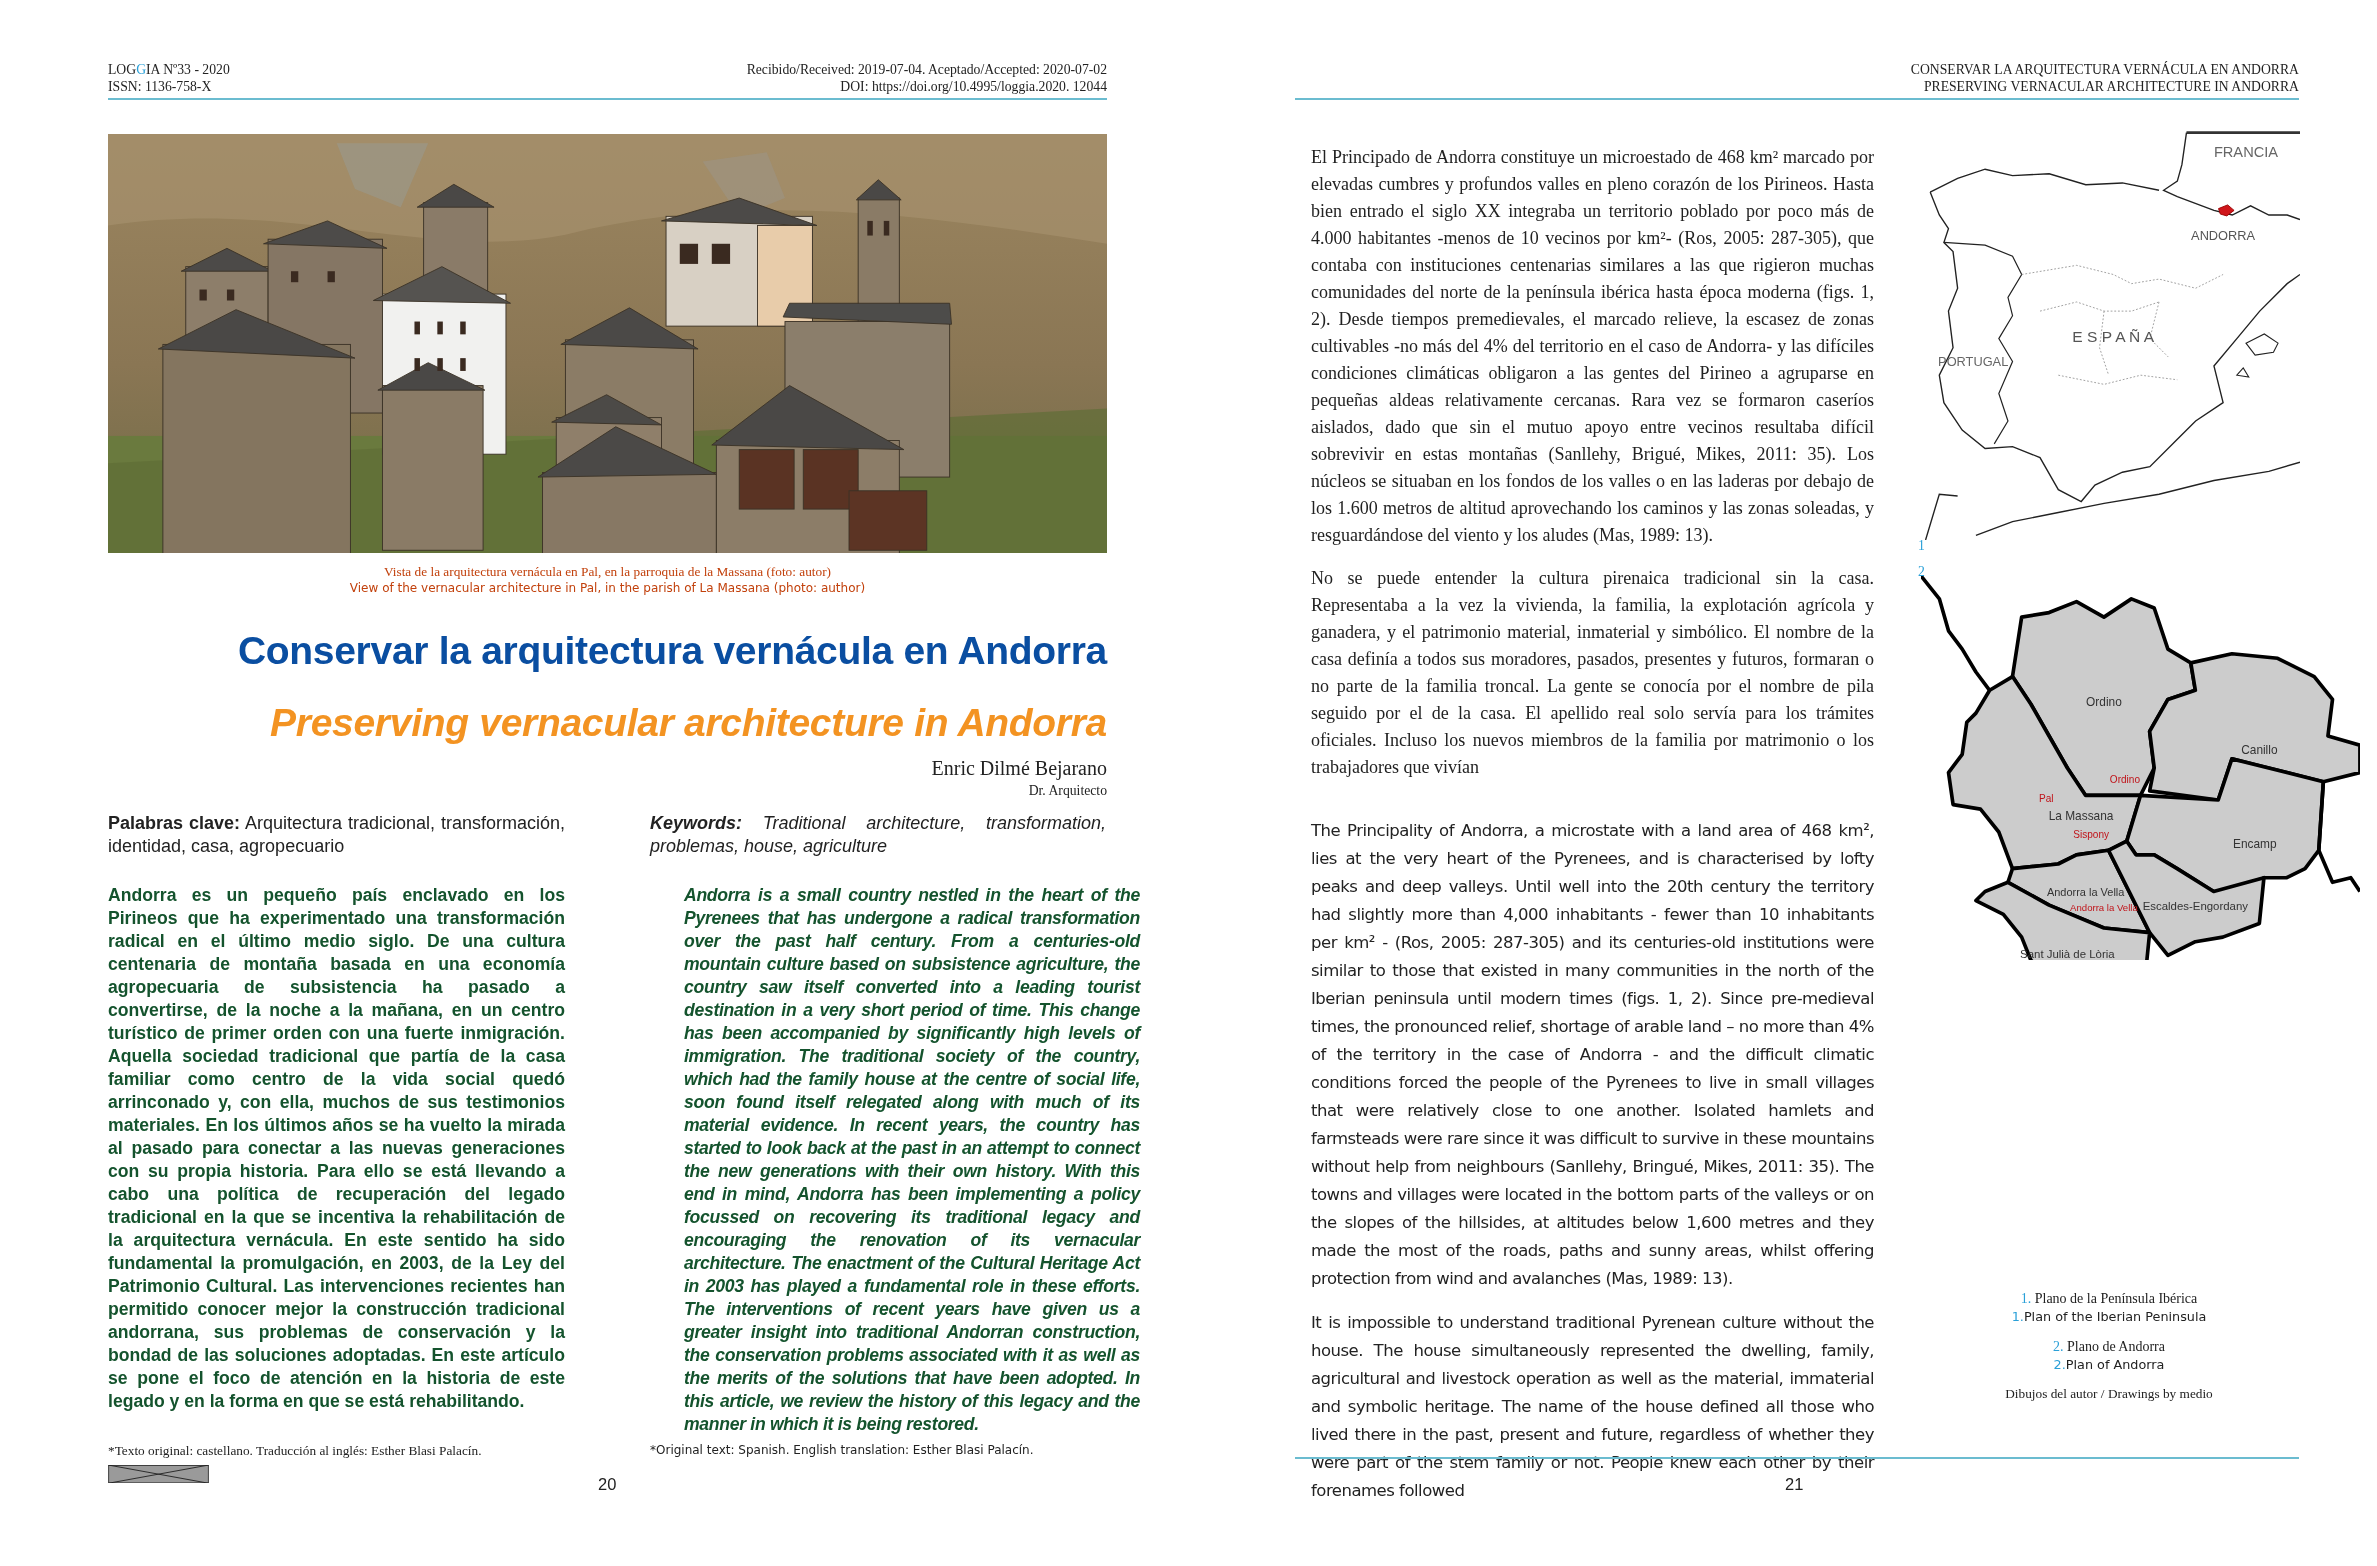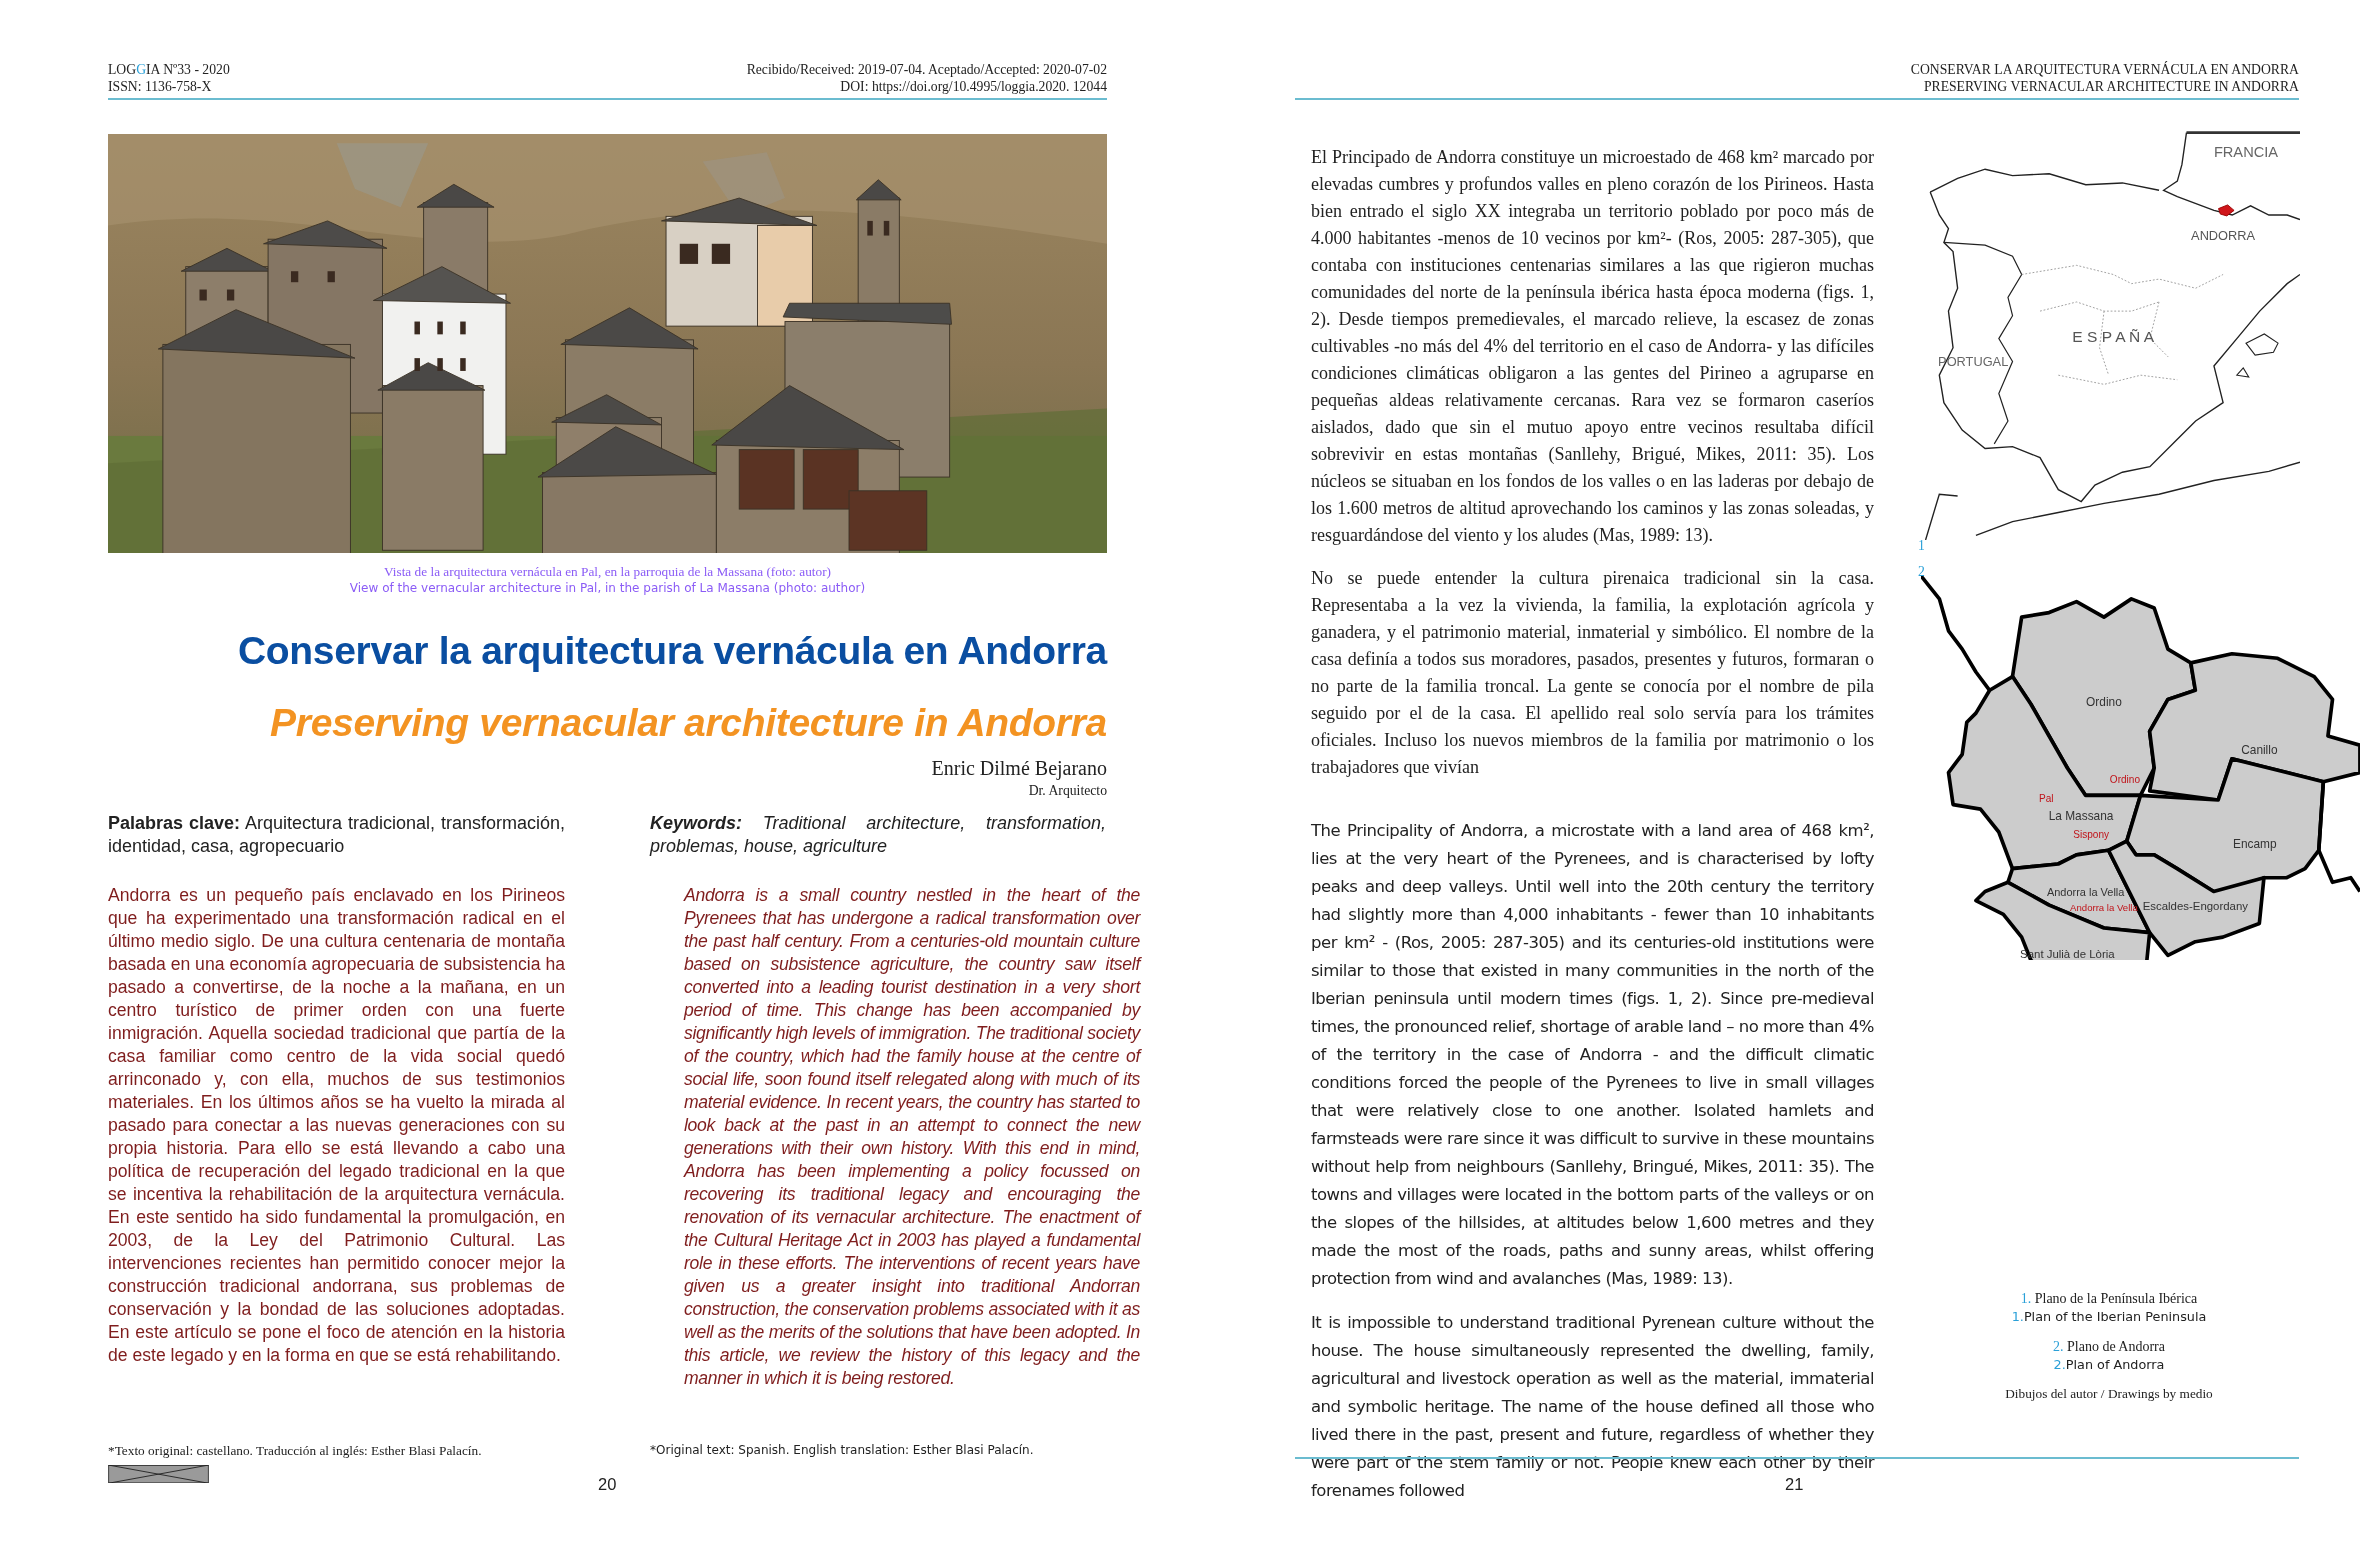--- a/index.html
+++ b/index.html
@@ -6,27 +6,27 @@
   body{width:2377px;height:1567px;position:relative;overflow:hidden;color:#222;}
   .abs{position:absolute;}
   .serif{font-family:"Liberation Serif","DejaVu Serif",serif;}
   .sans{font-family:"Liberation Sans","DejaVu Sans",sans-serif;}
   .rule{position:absolute;height:1.8px;background:#6bbcd0;}
   
   .rh{font-size:13.7px;line-height:16.5px;color:#222;}
   .rh .g{color:#2aa0d8;}
   
   #photo{left:108px;top:134px;width:999px;height:419px;overflow:hidden;background:#8a7a55;}
-  .caption{font-size:13.3px;line-height:17.4px;text-align:center;color:#8b5cf6;}
+  .caption{font-size:13.3px;line-height:17.4px;text-align:center;color:#c2410c;}
   .title-es{font-size:39px;font-weight:bold;color:#0a4ea1;text-align:right;letter-spacing:-0.3px;}
   .title-en{font-size:39px;font-weight:bold;font-style:italic;color:#f39322;text-align:right;letter-spacing:-0.3px;}
   .author{font-size:20px;text-align:right;}
   .degree{font-size:13.7px;text-align:right;}
   .kw{font-size:18px;line-height:23px;text-align:justify;}
-  .abs-text{font-size:17.6px;line-height:23px;font-weight:normal;text-align:justify;color:#7f1d1d;}
+  .abs-text{font-size:17.6px;line-height:23px;font-weight:bold;text-align:justify;color:#14532d;}
   .abs-en{font-style:italic;margin-left:34px;}
   .foot{font-size:13.3px;}
   .pagenum{font-size:16.5px;}
   .body-es{font-size:18px;line-height:27px;text-align:justify;}
   .body-en{font-size:16.5px;line-height:28px;text-align:justify;font-family:"DejaVu Sans","Liberation Sans",sans-serif;letter-spacing:-0.5px;}
   .body-es p,.body-en p{margin:16px;}
   .fignum{color:#2aa0d8;}
   .figcap{font-size:14px;line-height:18.3px;text-align:center;}
   .figcap .en{font-family:"DejaVu Sans",sans-serif;font-size:12.8px;}
   .map-label{font-family:"Liberation Sans",sans-serif;}

